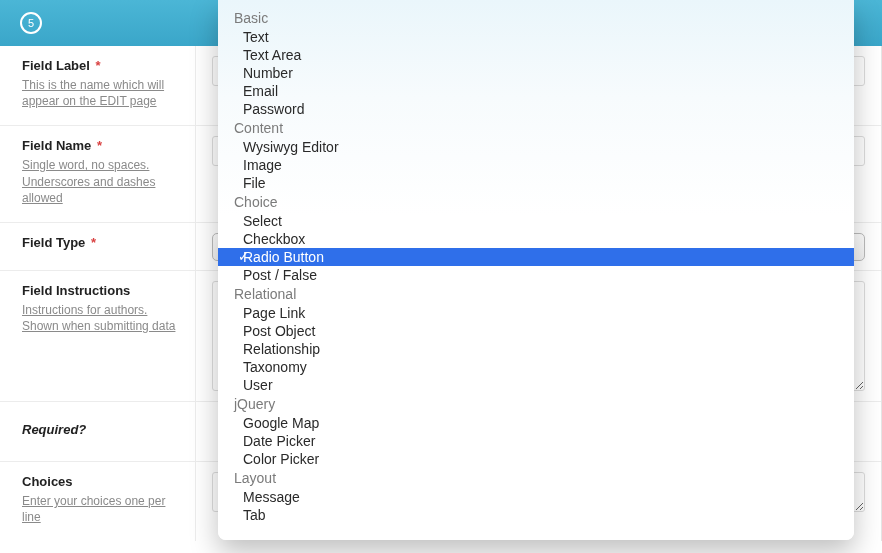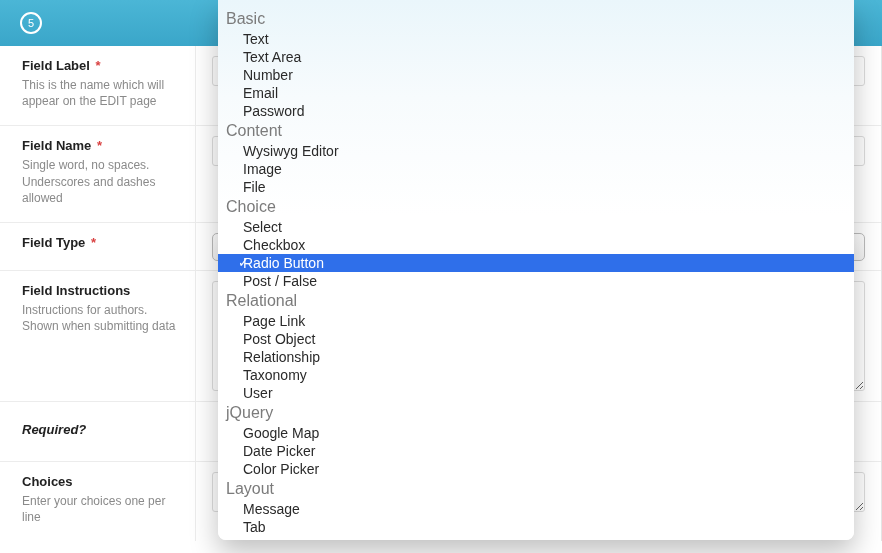--- a/index.html
+++ b/index.html
@@ -50,20 +50,21 @@
   }
   .label-col .req {
     color: #d94141;
     margin-left: 2px;
   }
   .label-col .hint {
     color: #8a8a8a;
     font-size: 12px;
     margin-top: 4px;
     line-height: 1.35;
+    text-decoration: underline;
   }
   .input-col {
     flex: 1;
     padding: 10px 16px;
     display: flex;
     align-items: flex-start;
   }
   .text-input {
     width: 100%;
     height: 30px;
@@ -112,22 +113,22 @@
     width: 636px;
     height: 540px;
     background: linear-gradient(to bottom, #eaf6fb 0%, #f7fbfd 18%, #ffffff 40%);
     box-shadow: 0 12px 28px rgba(0,0,0,0.25);
     border-radius: 0 0 8px 8px;
     padding: 8px 0 8px 0;
     overflow: hidden;
   }
   .group-label {
     color: #7b7b7b;
-    font-size: 16px;
-    padding: 2px 0 2px 8px;
+    font-size: 14px;
+    padding: 2px 0 2px 16px;
     cursor: default;
   }
   .opt {
     font-size: 14px;
     color: #2a2a2a;
     padding: 1px 0 1px 25px;
     cursor: default;
     position: relative;
   }
   .opt.selected {

